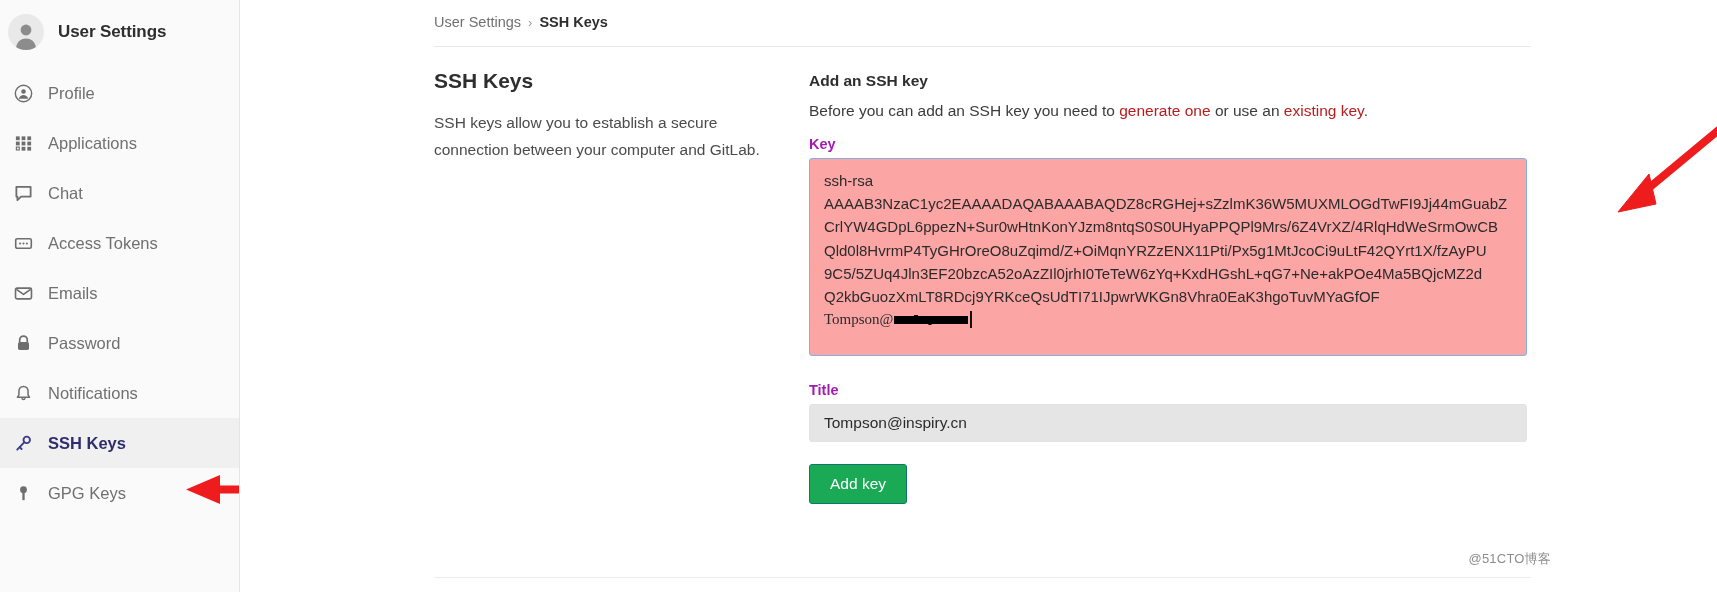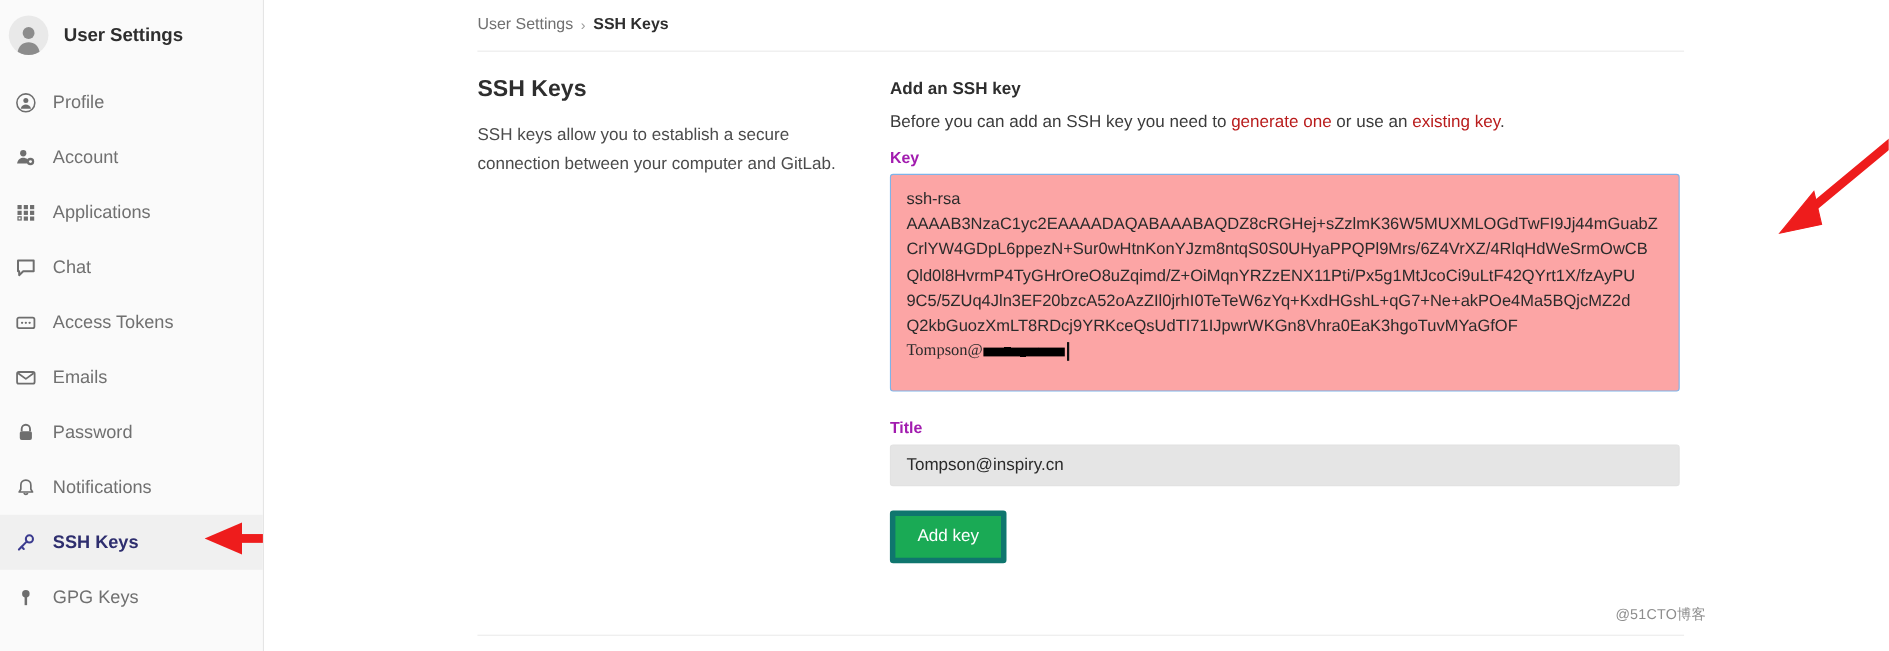--- a/index.html
+++ b/index.html
@@ -193,21 +193,21 @@
     color: #2b2b2b;
     font-family: "Liberation Sans", sans-serif;
     display: flex;
     align-items: center;
   }
 
   .add-btn {
     margin-top: 22px;
     background: #1aaa55;
     color: #fff;
-    border: 5px solid #0f766e;
+    border: 1px solid #0f766e;
     border-radius: 3px;
     font-size: 15.5px;
     padding: 10px 20px;
     cursor: pointer;
     font-family: "Liberation Sans", sans-serif;
     display: inline-block;
   }
 
   .bottom-rule {
     position: absolute;
@@ -253,31 +253,20 @@
         <span class="ico">
           <svg width="19" height="19" viewBox="0 0 20 20">
             <circle cx="10" cy="10" r="8.6" fill="none" stroke="currentColor" stroke-width="1.5"></circle>
             <circle cx="10" cy="7.8" r="2.4" fill="currentColor"></circle>
             <path d="M5 15.6 C5.7 12.6 8 11.5 10 11.5 C12 11.5 14.3 12.6 15 15.6 Z" fill="currentColor"></path>
           </svg>
         </span>
         <span class="lbl">Profile</span>
       </div>
 
-      <div class="sb-item">
-        <span class="ico">
-          <svg width="19" height="19" viewBox="0 0 20 20">
-            <circle cx="7.5" cy="5.6" r="3" fill="currentColor"></circle>
-            <path d="M1.6 15.5 C2.4 11.4 5 10 7.5 10 C9 10 10.4 10.5 11.5 11.4 L11 15.5 Z" fill="currentColor"></path>
-            <circle cx="14.4" cy="13.6" r="3.6" fill="currentColor"></circle>
-            <circle cx="14.4" cy="13.6" r="1.4" fill="#fafafa"></circle>
-          </svg>
-        </span>
-        <span class="lbl">Account</span>
-      </div>
 
       <div class="sb-item">
         <span class="ico">
           <svg width="19" height="19" viewBox="0 0 20 20">
             <rect x="2" y="2.5" width="4" height="4" fill="currentColor"></rect>
             <rect x="8" y="2.5" width="4" height="4" fill="currentColor"></rect>
             <rect x="14" y="2.5" width="4" height="4" fill="currentColor"></rect>
             <rect x="2" y="8" width="4" height="4" fill="currentColor"></rect>
             <rect x="8" y="8" width="4" height="4" fill="currentColor"></rect>
             <rect x="14" y="8" width="4" height="4" fill="currentColor"></rect>

